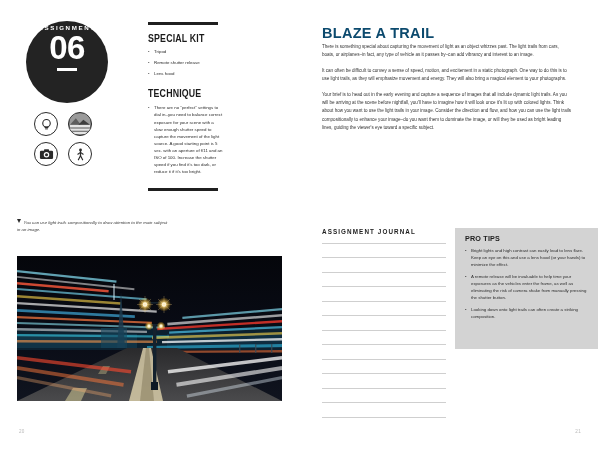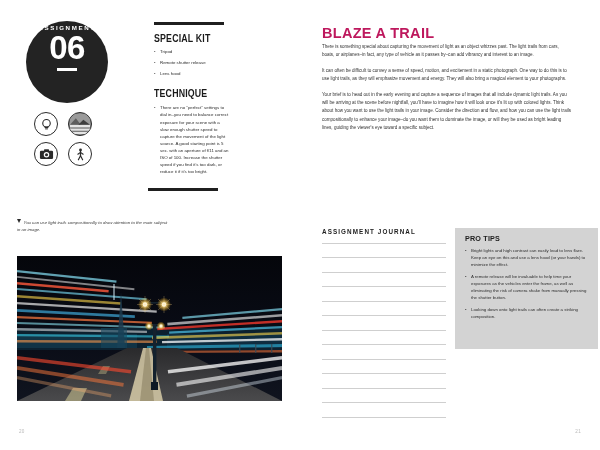--- a/index.html
+++ b/index.html
@@ -47,21 +47,21 @@
   .ic{
     width:22px;height:22px;border-radius:50%;
     border:1.6px solid #2b2b2b;
     display:flex;align-items:center;justify-content:center;
     overflow:hidden;position:relative;background:#fff;
   }
   .ic.filled{background:#8e8e8e;border-color:#2b2b2b;}
   .ic svg{display:block;}
 
   
-  .lcol{position:absolute;left:154px;top:22px;width:75px;}
+  .lcol{position:absolute;left:148px;top:22px;width:75px;}
   .rule{height:3.4px;background:#1f1f1f;width:70px;}
   .rule.bottom{position:absolute;left:148px;top:188px;width:70px;}
   .sec-title{
     font-size:10px;font-weight:bold;letter-spacing:0.2px;
     margin:9px 0 5px 0;line-height:1;
     transform:scaleX(0.88);transform-origin:left center;
   }
   ul.kit{margin:0;padding:0;list-style:none;}
   ul.kit li{
     font-size:4.4px;line-height:1.55;color:#2c2c2c;
@@ -92,21 +92,21 @@
   .photo{
     position:absolute;left:17px;top:256px;width:265px;height:145px;
     background:#05070c;overflow:hidden;
   }
   .photo svg{display:block;width:265px;height:145px;}
 
   
   .headline{
     position:absolute;left:22px;top:26px;
     font-size:14.5px;font-weight:bold;letter-spacing:0.3px;
-    color:#be185d;line-height:1;
+    color:#0c4a6e;line-height:1;
   }
   .body-col{position:absolute;left:22px;top:43px;width:250px;}
   .body-col p{
     font-size:4.55px;line-height:1.78;color:#333333;
     margin:0 0 8px 0;text-align:left;
   }
   .journal-title{
     position:absolute;left:22px;top:228px;
     font-size:6.3px;font-weight:bold;letter-spacing:1.1px;color:#1d1d1d;
   }

